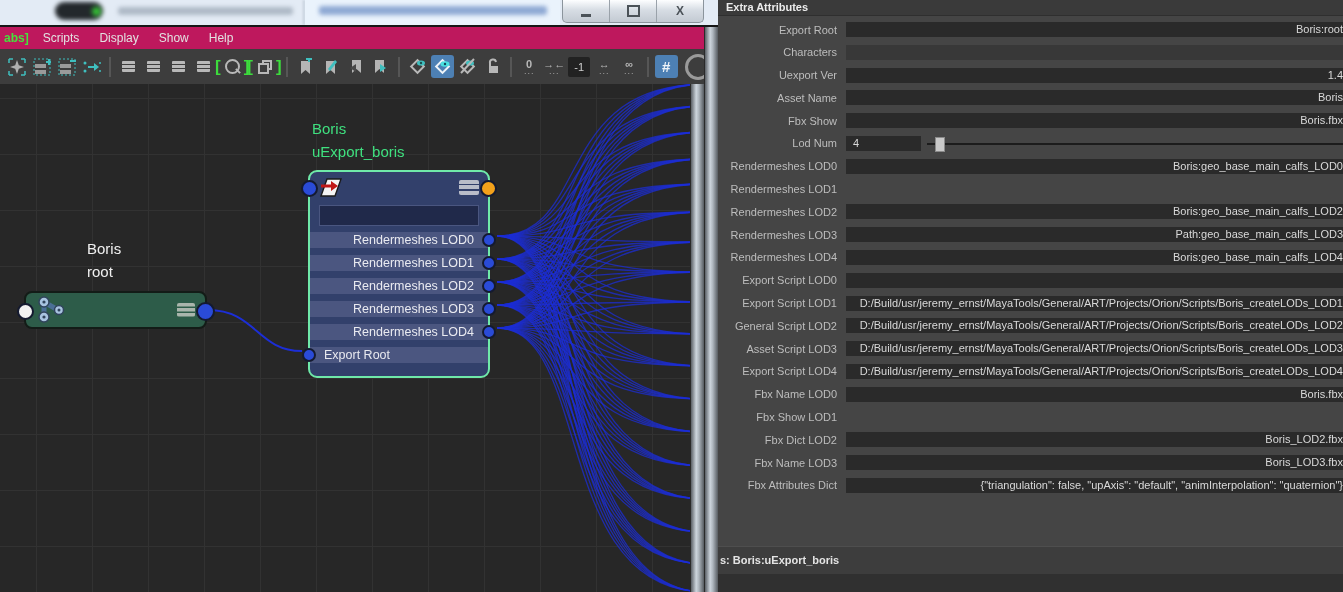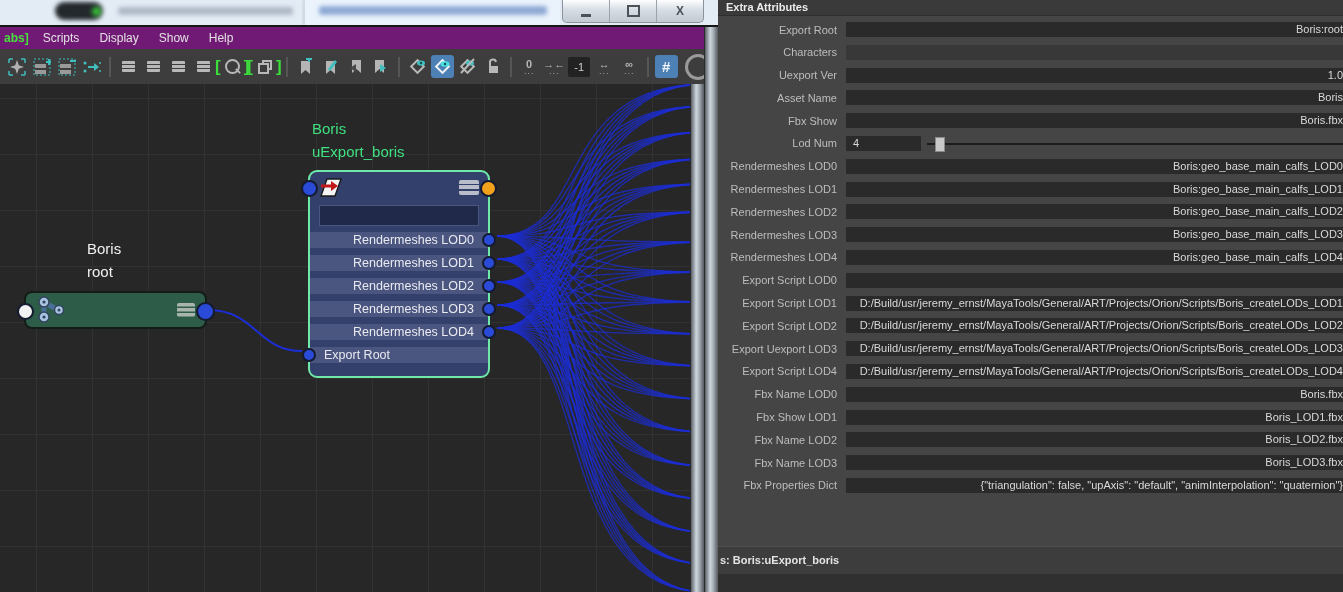--- a/index.html
+++ b/index.html
@@ -26,21 +26,21 @@
   }
   .caption-btn{flex:1;display:flex;align-items:center;justify-content:center;border-right:1px solid #9aa2aa;color:#4b5258;font-weight:bold;font-size:12px;cursor:default;}
   .caption-btn:last-child{border-right:none;}
   .min-glyph{display:block;width:10px;height:3px;background:#4b5258;margin-top:8px;}
   .max-glyph{display:block;width:9px;height:8px;border:2px solid #4b5258;}
   
   .editor{position:absolute;left:0;top:25px;width:718px;height:567px;background:#3d3d3d;border-top:2px solid #161616;}
   .win-edge{position:absolute;right:0;top:0;width:13px;height:567px;z-index:20;
     background:linear-gradient(90deg,#5a5f65,#cdd5dd 40%,#aeb6be 60%,#565b60);
     border-left:1px solid #2a2a2a;}
-  .menubar{height:22px;display:flex;align-items:center;padding-left:2px;gap:0;background:#701a75;}
+  .menubar{height:22px;display:flex;align-items:center;padding-left:2px;gap:0;background:#be185d;}
   .menu-item{color:#e2e2e2;font-size:12px;padding:2px 10px;cursor:default;}
   .menu-tabs{color:#46e03c;font-weight:bold;font-size:12px;padding:2px 4px 2px 2px;}
   .toolbar{height:35px;display:flex;align-items:center;padding-left:4px;background:#3d3d3d;border-bottom:1px solid #2c2c2c;}
   .tbtn{width:23px;height:23px;display:flex;align-items:center;justify-content:center;border-radius:3px;margin:0 1px;color:#b8b8b8;position:relative;flex:none;}
   .tbtn.active{background:#4d80b4;color:#eef3f8;}
   .tsep{width:2px;height:20px;background:#565656;margin:0 5px;flex:none;}
   .ham{width:13px;height:11px;background:
     linear-gradient(#b8b8b8,#b8b8b8) 0 0/13px 3px no-repeat,
     linear-gradient(#b8b8b8,#b8b8b8) 0 4px/13px 3px no-repeat,
     linear-gradient(#b8b8b8,#b8b8b8) 0 8px/13px 3px no-repeat;border-radius:1px;}
@@ -447,21 +447,21 @@
       <div class="attr-row">
         <div class="attr-label">Export Root</div>
         <div class="attr-field">Boris:root</div>
       </div>
       <div class="attr-row">
         <div class="attr-label">Characters</div>
         <div class="attr-field muted"></div>
       </div>
       <div class="attr-row">
         <div class="attr-label">Uexport Ver</div>
-        <div class="attr-field">1.0</div>
+        <div class="attr-field">1.4</div>
       </div>
       <div class="attr-row">
         <div class="attr-label">Asset Name</div>
         <div class="attr-field">Boris</div>
       </div>
       <div class="attr-row">
         <div class="attr-label">Fbx Show</div>
         <div class="attr-field">Boris.fbx</div>
       </div>
       <div class="attr-row">
@@ -472,70 +472,68 @@
             <div class="slider-handle"></div>
           </div>
         </div>
       </div>
       <div class="attr-row">
         <div class="attr-label">Rendermeshes LOD0</div>
         <div class="attr-field">Boris:geo_base_main_calfs_LOD0</div>
       </div>
       <div class="attr-row">
         <div class="attr-label">Rendermeshes LOD1</div>
-        <div class="attr-field">Boris:geo_base_main_calfs_LOD1</div>
       </div>
       <div class="attr-row">
         <div class="attr-label">Rendermeshes LOD2</div>
         <div class="attr-field">Boris:geo_base_main_calfs_LOD2</div>
       </div>
       <div class="attr-row">
         <div class="attr-label">Rendermeshes LOD3</div>
-        <div class="attr-field">Boris:geo_base_main_calfs_LOD3</div>
+        <div class="attr-field">Path:geo_base_main_calfs_LOD3</div>
       </div>
       <div class="attr-row">
         <div class="attr-label">Rendermeshes LOD4</div>
         <div class="attr-field">Boris:geo_base_main_calfs_LOD4</div>
       </div>
       <div class="attr-row">
         <div class="attr-label">Export Script LOD0</div>
         <div class="attr-field"></div>
       </div>
       <div class="attr-row">
         <div class="attr-label">Export Script LOD1</div>
         <div class="attr-field">D:/Build/usr/jeremy_ernst/MayaTools/General/ART/Projects/Orion/Scripts/Boris_createLODs_LOD1</div>
       </div>
       <div class="attr-row">
-        <div class="attr-label">Export Script LOD2</div>
+        <div class="attr-label">General Script LOD2</div>
         <div class="attr-field">D:/Build/usr/jeremy_ernst/MayaTools/General/ART/Projects/Orion/Scripts/Boris_createLODs_LOD2</div>
       </div>
       <div class="attr-row">
-        <div class="attr-label">Export Uexport LOD3</div>
+        <div class="attr-label">Asset Script LOD3</div>
         <div class="attr-field">D:/Build/usr/jeremy_ernst/MayaTools/General/ART/Projects/Orion/Scripts/Boris_createLODs_LOD3</div>
       </div>
       <div class="attr-row">
         <div class="attr-label">Export Script LOD4</div>
         <div class="attr-field">D:/Build/usr/jeremy_ernst/MayaTools/General/ART/Projects/Orion/Scripts/Boris_createLODs_LOD4</div>
       </div>
       <div class="attr-row">
         <div class="attr-label">Fbx Name LOD0</div>
         <div class="attr-field">Boris.fbx</div>
       </div>
       <div class="attr-row">
         <div class="attr-label">Fbx Show LOD1</div>
-        <div class="attr-field">Boris_LOD1.fbx</div>
-      </div>
-      <div class="attr-row">
-        <div class="attr-label">Fbx Name LOD2</div>
+      </div>
+      <div class="attr-row">
+        <div class="attr-label">Fbx Dict LOD2</div>
         <div class="attr-field">Boris_LOD2.fbx</div>
       </div>
       <div class="attr-row">
         <div class="attr-label">Fbx Name LOD3</div>
         <div class="attr-field">Boris_LOD3.fbx</div>
       </div>
       <div class="attr-row">
-        <div class="attr-label">Fbx Properties Dict</div>
+        <div class="attr-label">Fbx Attributes Dict</div>
         <div class="attr-field">{"triangulation": false, "upAxis": "default", "animInterpolation": "quaternion"}</div>
       </div>
     </div>
   <div class="attr-status">s:  Boris:uExport_boris</div>
   <div class="attr-bottom"></div>
 </div>
 
 </body></html>

